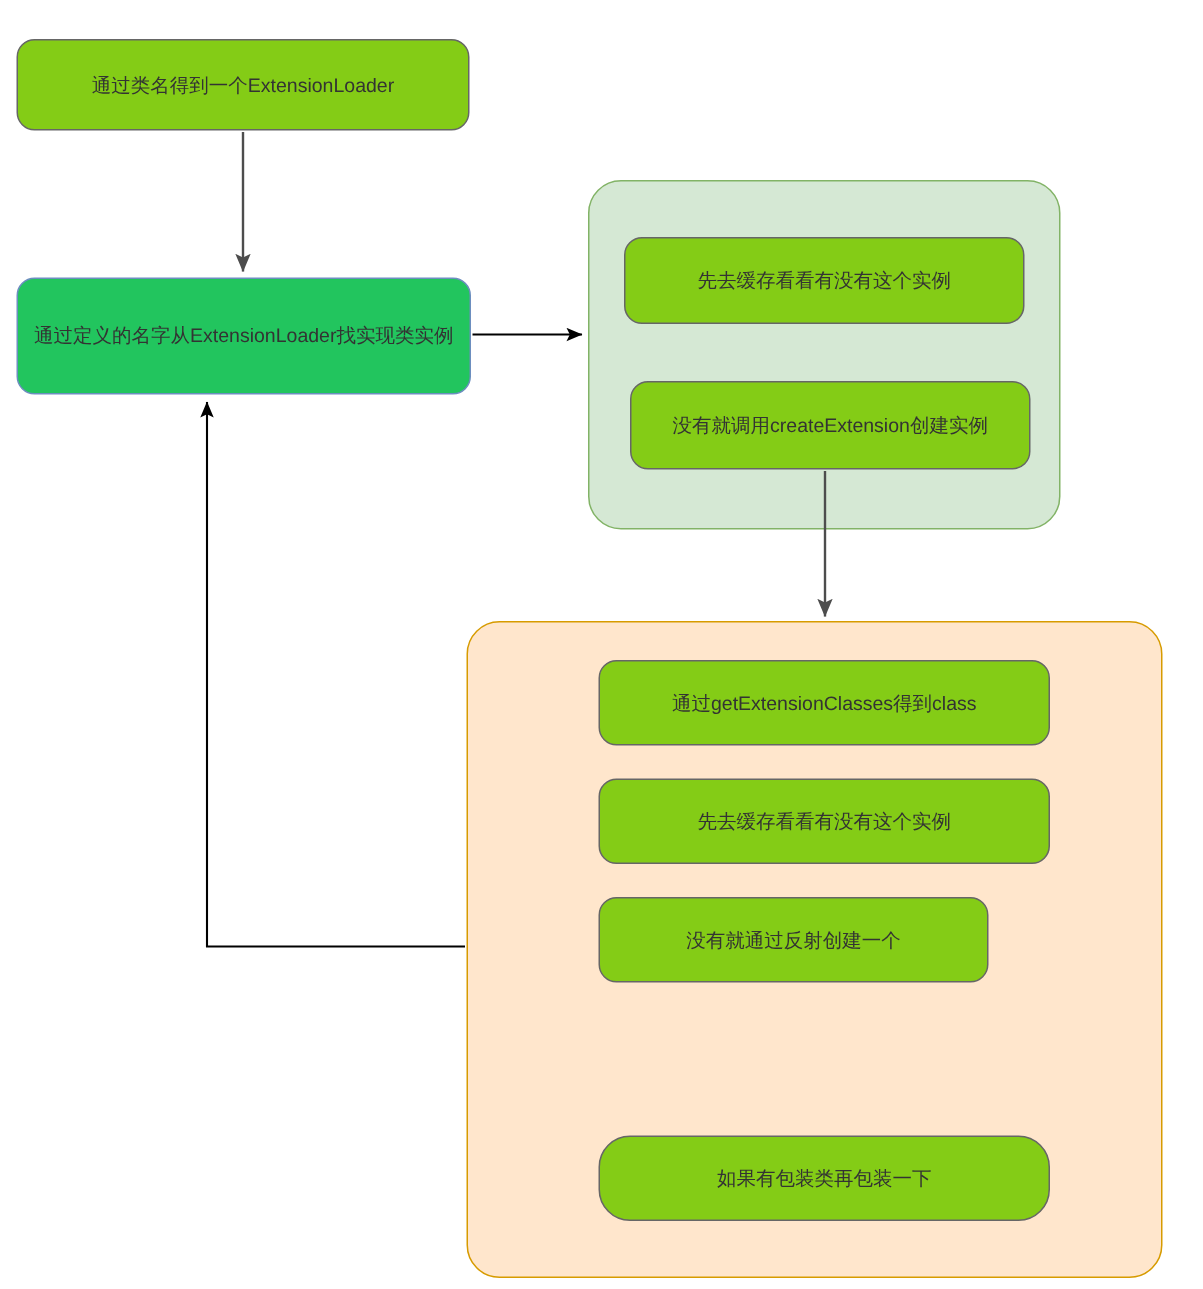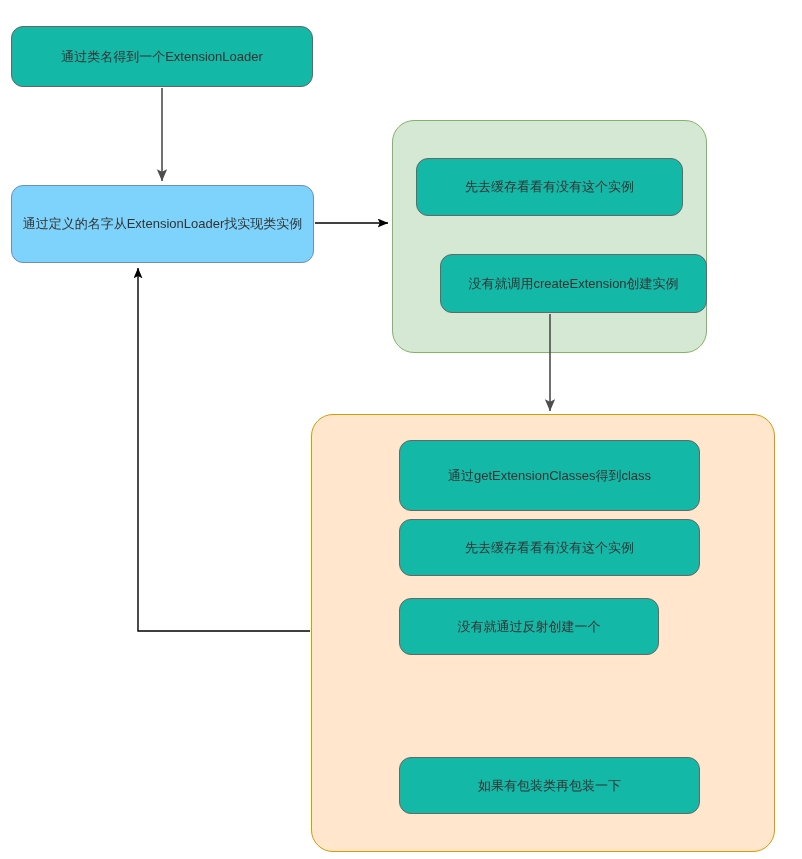--- a/index.html
+++ b/index.html
@@ -25,26 +25,26 @@
     display: flex;
     align-items: center;
     justify-content: center;
     text-align: center;
     line-height: 1.22;
     color: #333333;
     font-size: 13px;
     white-space: nowrap;
   }
   .node-process {
-    background: #14b8a6;
+    background: #84cc16;
     border: 1px solid #666666;
     border-radius: 12px;
   }
   .node-highlight {
-    background: #7dd3fc;
+    background: #22c55e;
     border: 1px solid #6c8ebf;
     border-radius: 12px;
     white-space: normal;
     padding: 0 2px;
   }
   .group {
     position: absolute;
     box-sizing: border-box;
     border-radius: 22px;
   }
@@ -109,34 +109,34 @@
   </div>
 
   <div class="node node-highlight" style="left:11px; top:185px; width:303px; height:78px;">
     <span>通过定义的名字从ExtensionLoader找实现类实例</span>
   </div>
 
   <div class="node node-process" style="left:416px; top:158px; width:267px; height:58px;">
     <span>先去缓存看看有没有这个实例</span>
   </div>
 
-  <div class="node node-process" style="left:440px; top:254px; width:267px; height:59px;">
+  <div class="node node-process" style="left:420px; top:254px; width:267px; height:59px;">
     <span>没有就调用createExtension创建实例</span>
   </div>
 
-  <div class="node node-process" style="left:399px; top:440px; width:301px; height:71px;">
+  <div class="node node-process" style="left:399px; top:440px; width:301px; height:57px;">
     <span>通过getExtensionClasses得到class</span>
   </div>
 
   <div class="node node-process" style="left:399px; top:519px; width:301px; height:57px;">
     <span>先去缓存看看有没有这个实例</span>
   </div>
 
   <div class="node node-process" style="left:399px; top:598px; width:260px; height:57px;">
     <span>没有就通过反射创建一个</span>
   </div>
 
 
-  <div class="node node-process" style="left:399px; top:757px; width:301px; height:57px;">
+  <div class="node node-process" style="left:399px; top:757px; width:301px; height:57px;border-radius:21px;">
     <span>如果有包装类再包装一下</span>
   </div>
 
 </div>
 
 </body></html>

